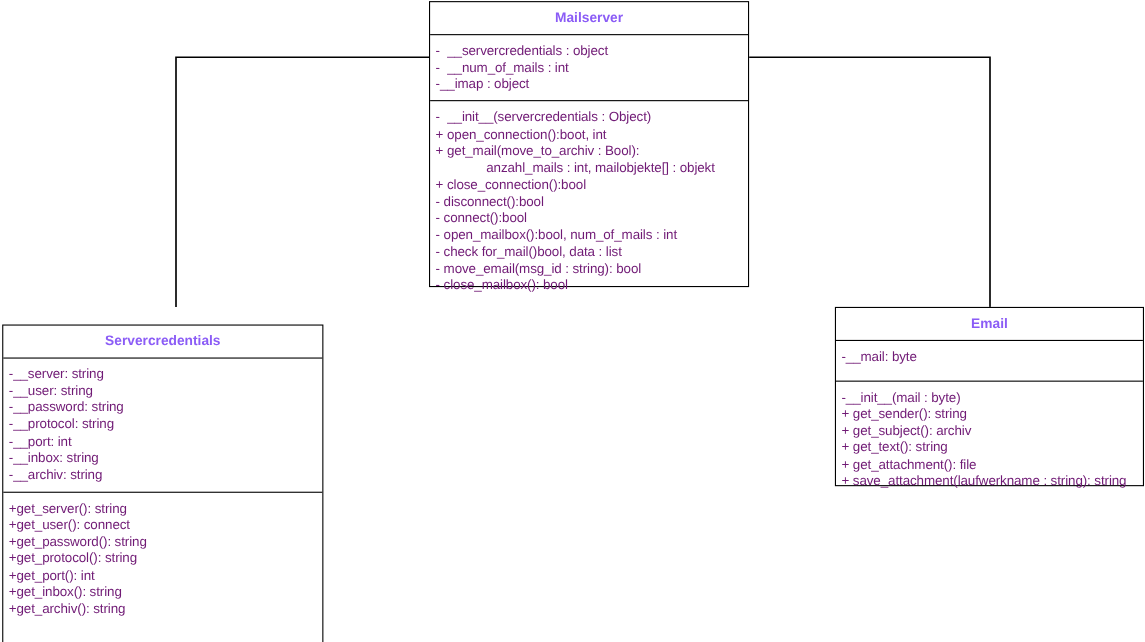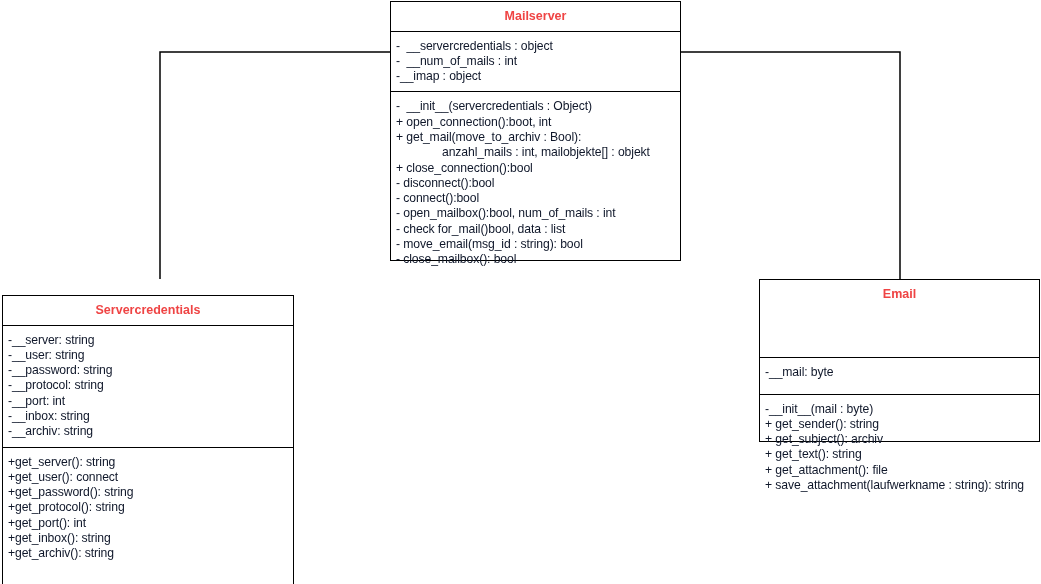--- a/index.html
+++ b/index.html
@@ -30,34 +30,34 @@
     position: absolute;
     box-sizing: border-box;
     border: 1.5px solid #000000;
     background: #ffffff;
     z-index: 2;
   }
   .class-name {
     text-align: center;
     font-weight: bold;
     font-size: 12.5px;
-    color: #ef4444;
+    color: #8b5cf6;
     line-height: 1;
     padding: 8px 4px 8px 4px;
     box-sizing: border-box;
   }
   .compartment {
     border-top: 1.5px solid #000000;
     box-sizing: border-box;
     padding: 7px 6px 7px 5px;
   }
   .member {
     font-size: 12.2px;
     line-height: 15.3px;
-    color: #0f172a;
+    color: #701a75;
     white-space: pre;
     letter-spacing: -0.1px;
   }
   .member.wrap {
     white-space: normal;
   }
   
   #class-mailserver {
     left: 390px;
     top: 1px;
@@ -76,21 +76,21 @@
   }
   #class-servercredentials .attrs { min-height: 116px; }
   #class-servercredentials .ops   { min-height: 156px; }
   
   #class-email {
     left: 759px;
     top: 279px;
     width: 281px;
     height: 163px;
   }
-  #class-email .attrs { min-height: 37px; margin-top: 48px; }
+  #class-email .attrs { min-height: 37px; }
   #class-email .ops   { min-height: 97px; }
 </style>
 </head>
 <body>
 
 <div id="canvas">
 
   <svg id="connectors" viewBox="0 0 1041 584" xmlns="http://www.w3.org/2000/svg">
     <path fill="none" stroke="#000000" stroke-width="1.5" d="M 390 52 L 160 52 L 160 279"></path>
     <path fill="none" stroke="#000000" stroke-width="1.5" d="M 681 52 L 900 52 L 900 279"></path>

